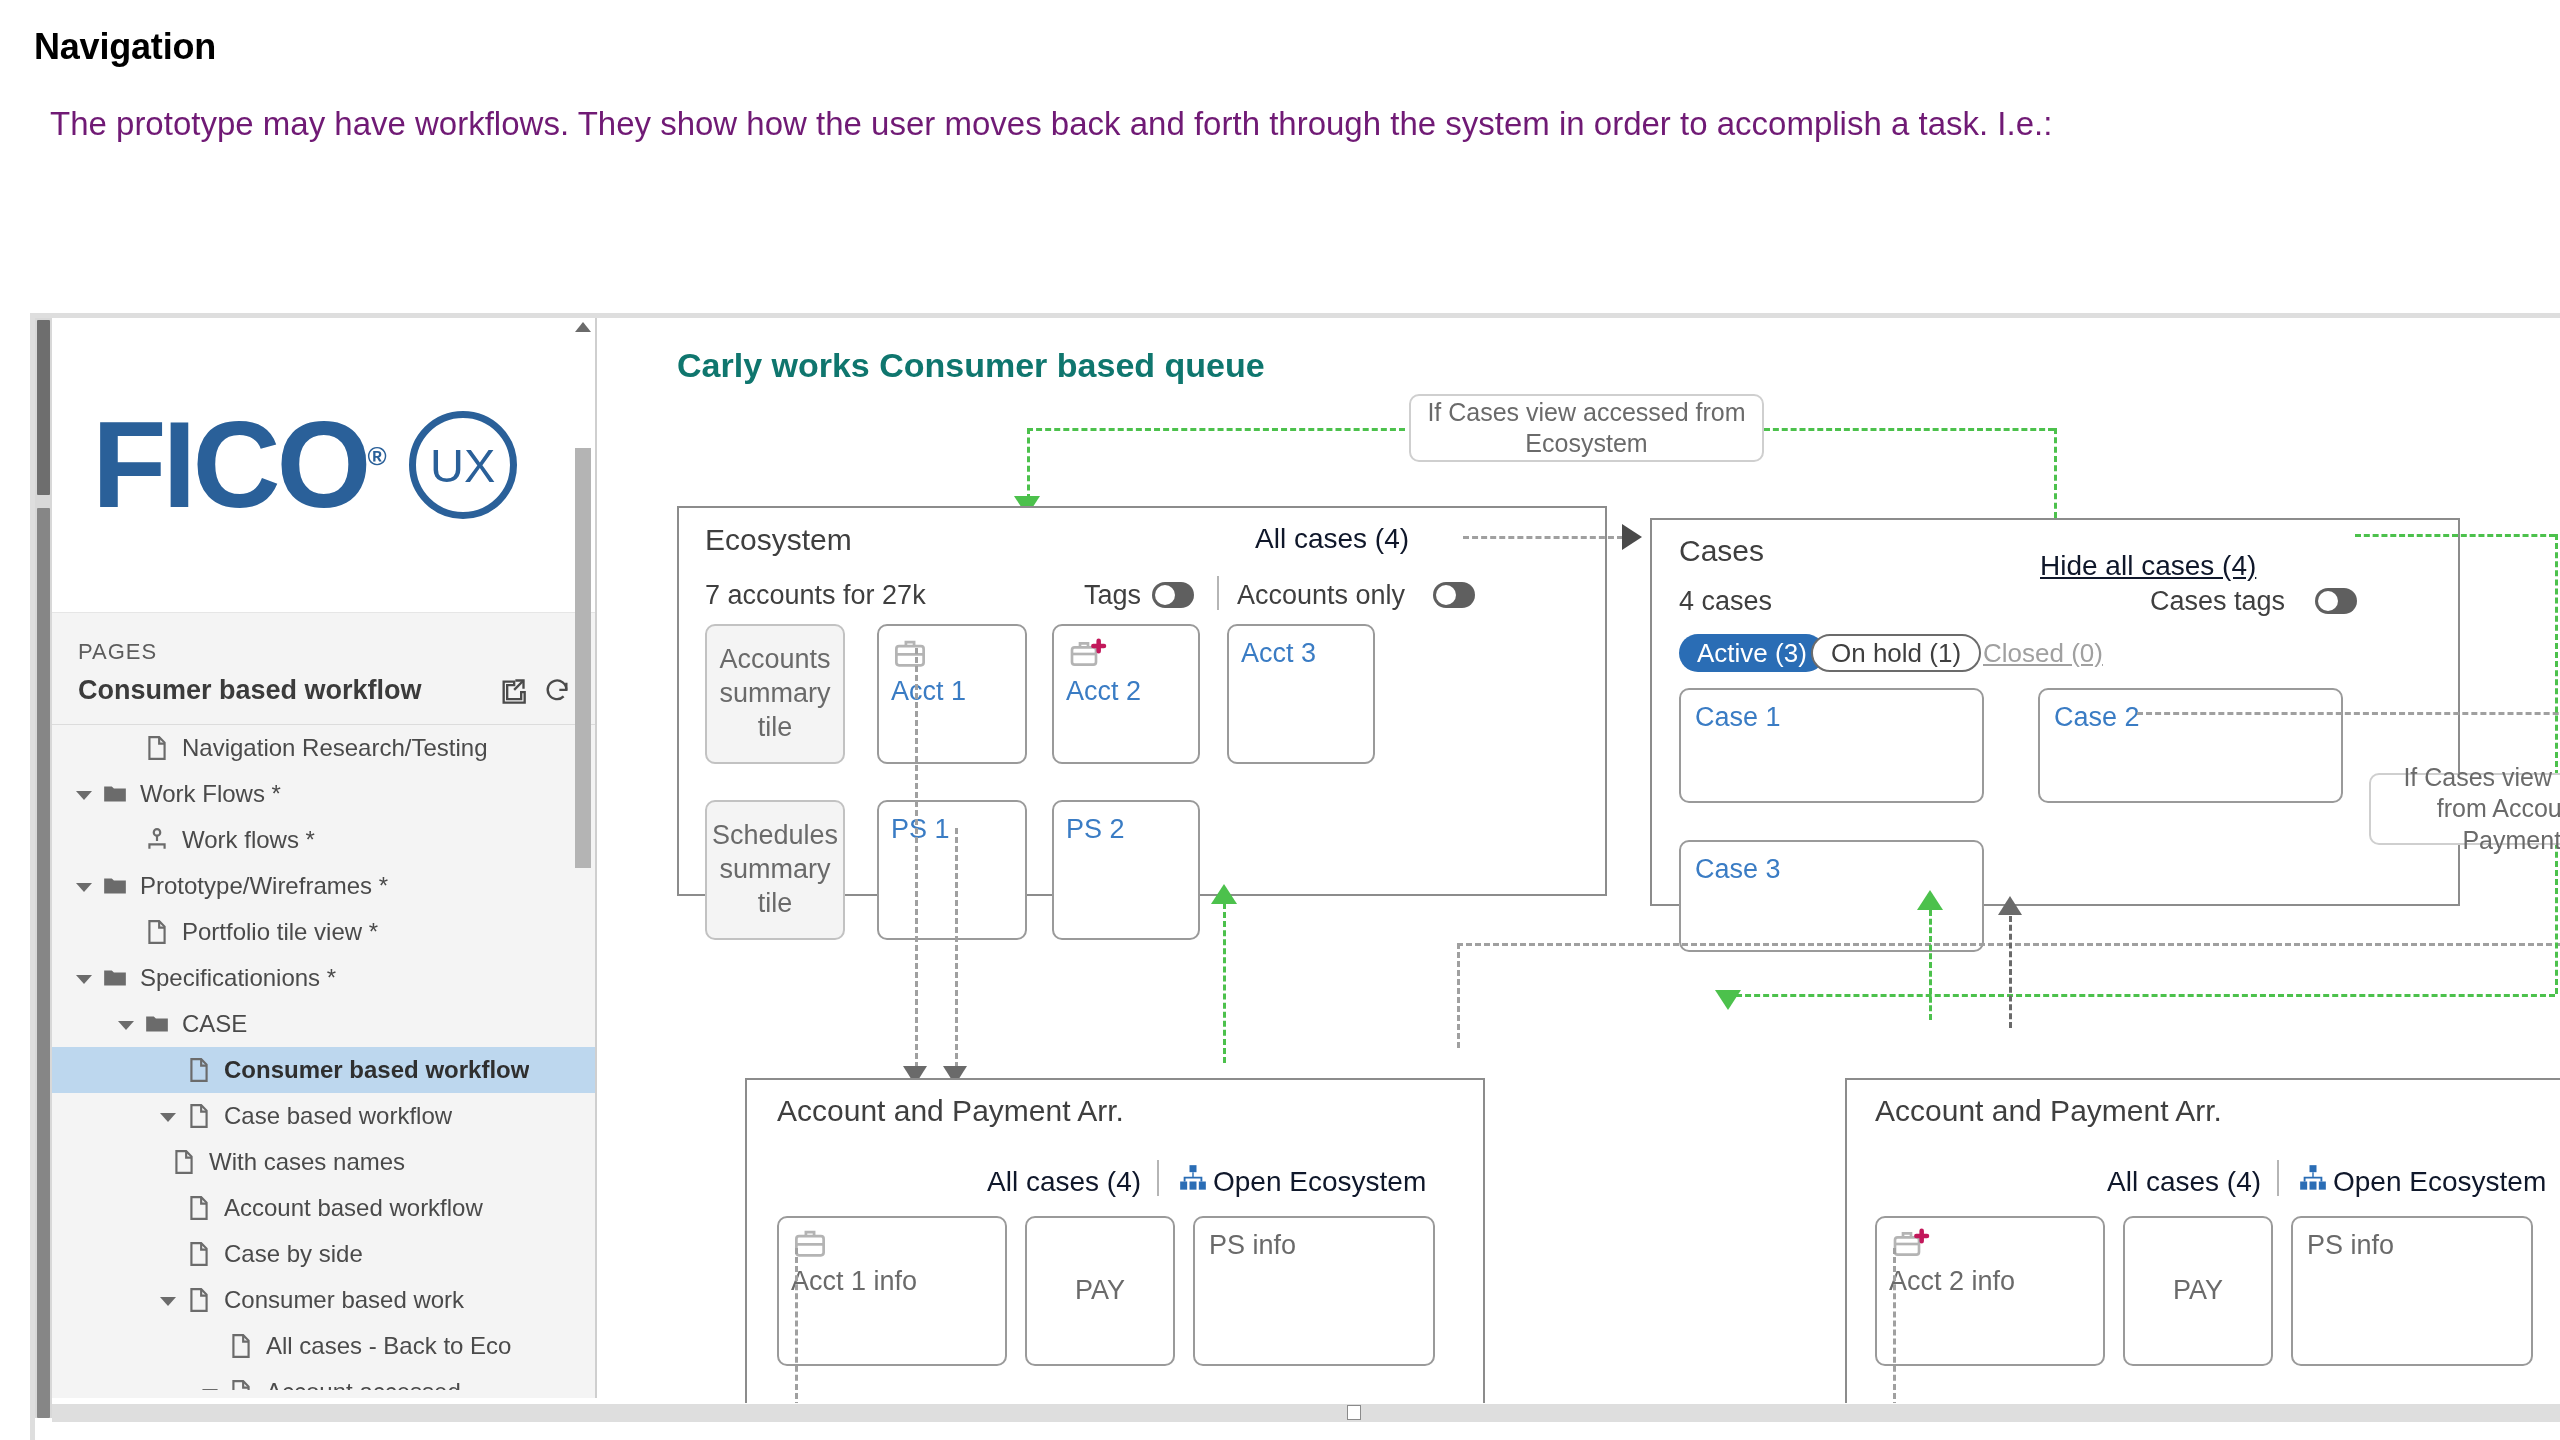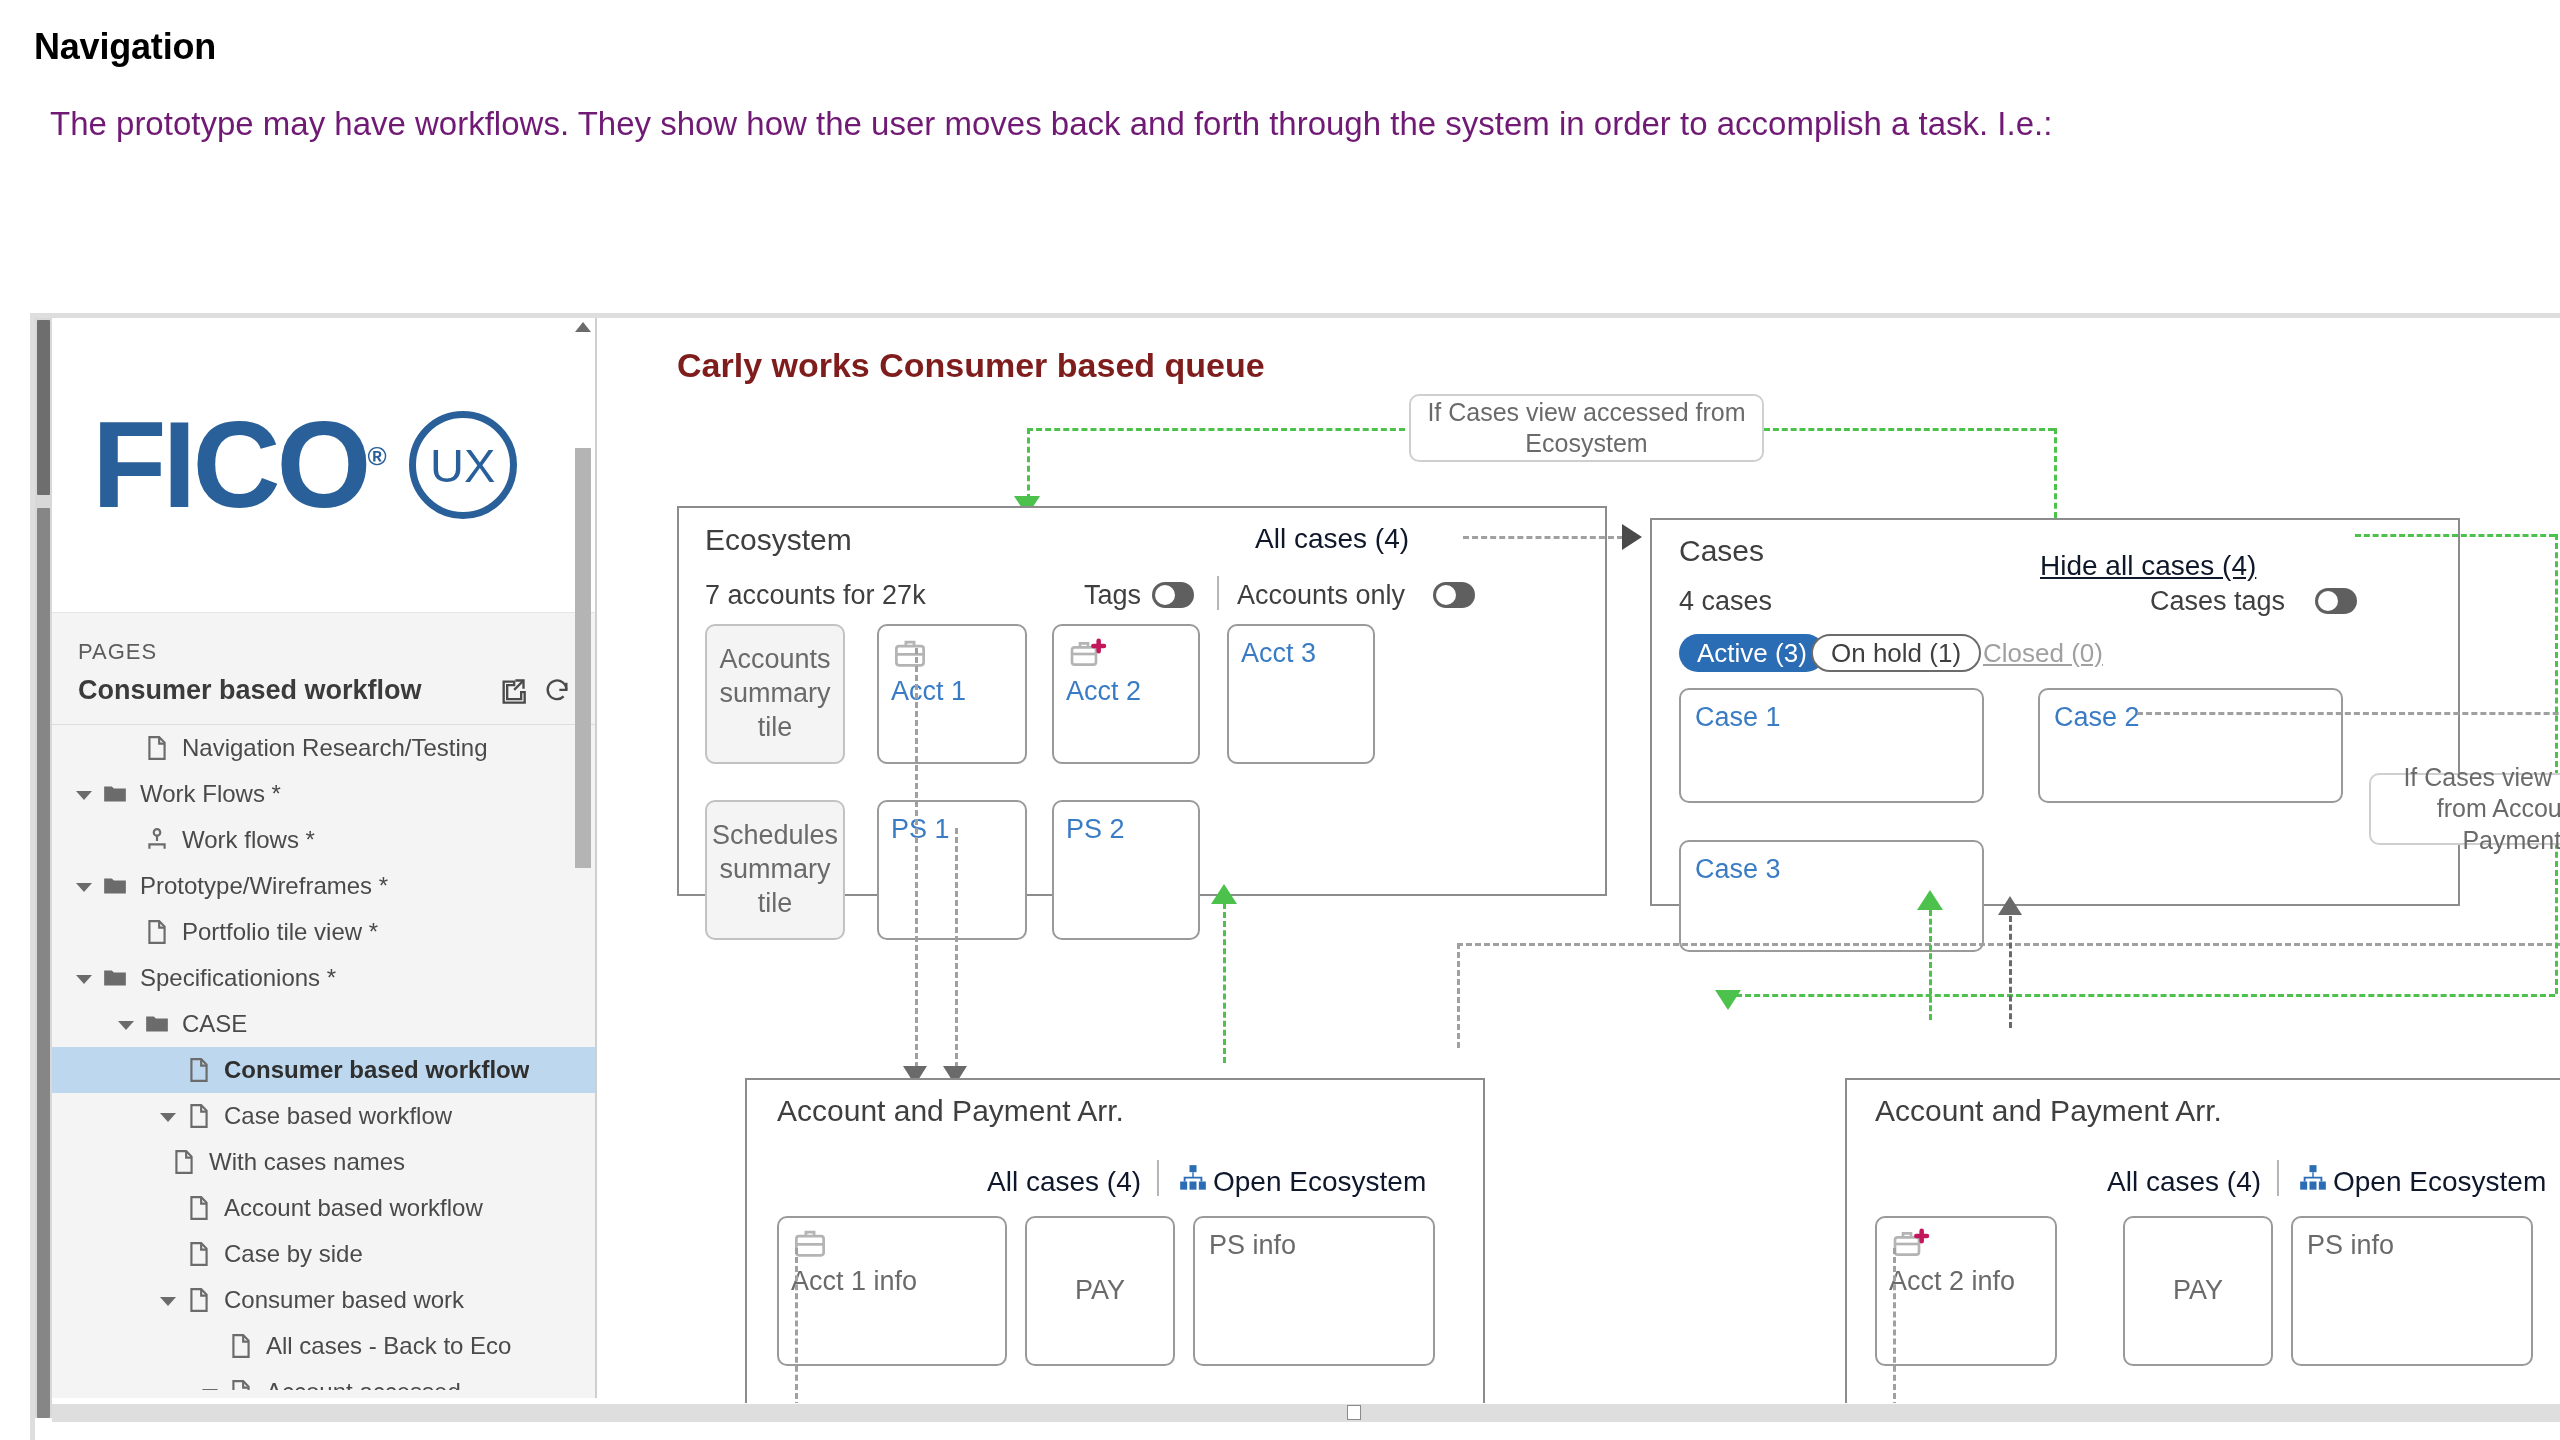--- a/index.html
+++ b/index.html
@@ -134,21 +134,21 @@
   }
 
   
   .canvas {
     position: absolute; left: 562px; top: 0;
     width: 1998px; height: 1085px; background: #ffffff;
     overflow: hidden;
   }
   .canvas-title {
     position: absolute; left: 80px; top: 28px;
-    font-size: 34px; font-weight: bold; color: #7f1d1d;
+    font-size: 34px; font-weight: bold; color: #0f766e;
   }
 
   
   .panel {
     position: absolute; border: 2px solid #8c8c8c; background: #ffffff;
   }
   .panel-title {
     position: absolute; font-size: 30px; color: #3f3f3f;
   }
   .panel-sub {
@@ -556,21 +556,21 @@
       <svg viewBox="0 0 24 24" width="28" height="28" fill="#2a6db5">
         <rect x="9" y="1" width="6" height="6"></rect>
           <rect x="1" y="15" width="6" height="7"></rect>
         <rect x="9" y="15" width="6" height="7"></rect>
           <rect x="17" y="15" width="6" height="7"></rect>
         <path d="M11.4 7v4H4v4h1.6v-2.6h12.8V15H20v-4h-7.4V7z"></path>
       </svg>
     </span>
     <div class="link" style="left:1736px; top:848px;">Open Ecosystem</div>
 
-    <div class="tile" style="left:1278px; top:898px; width:182px; height:150px;">
+    <div class="tile" style="left:1278px; top:898px; width:230px; height:150px;">
       <span class="briefcase" style="left:14px; top:10px;">
         <svg viewBox="0 0 28 24" width="40" height="32" fill="none">
           <g stroke="#b4b4b4" stroke-width="2" fill="none">
             <rect x="2" y="7" width="18" height="13" rx="2"></rect>
               <path d="M8 7V4h6v3"></path>
               <path d="M2 12h18"></path>
           </g>
           <path d="M22 2v8M18 6h8" stroke="#c2185b" stroke-width="3.4" stroke-linecap="round"></path>
         </svg>
       </span>

